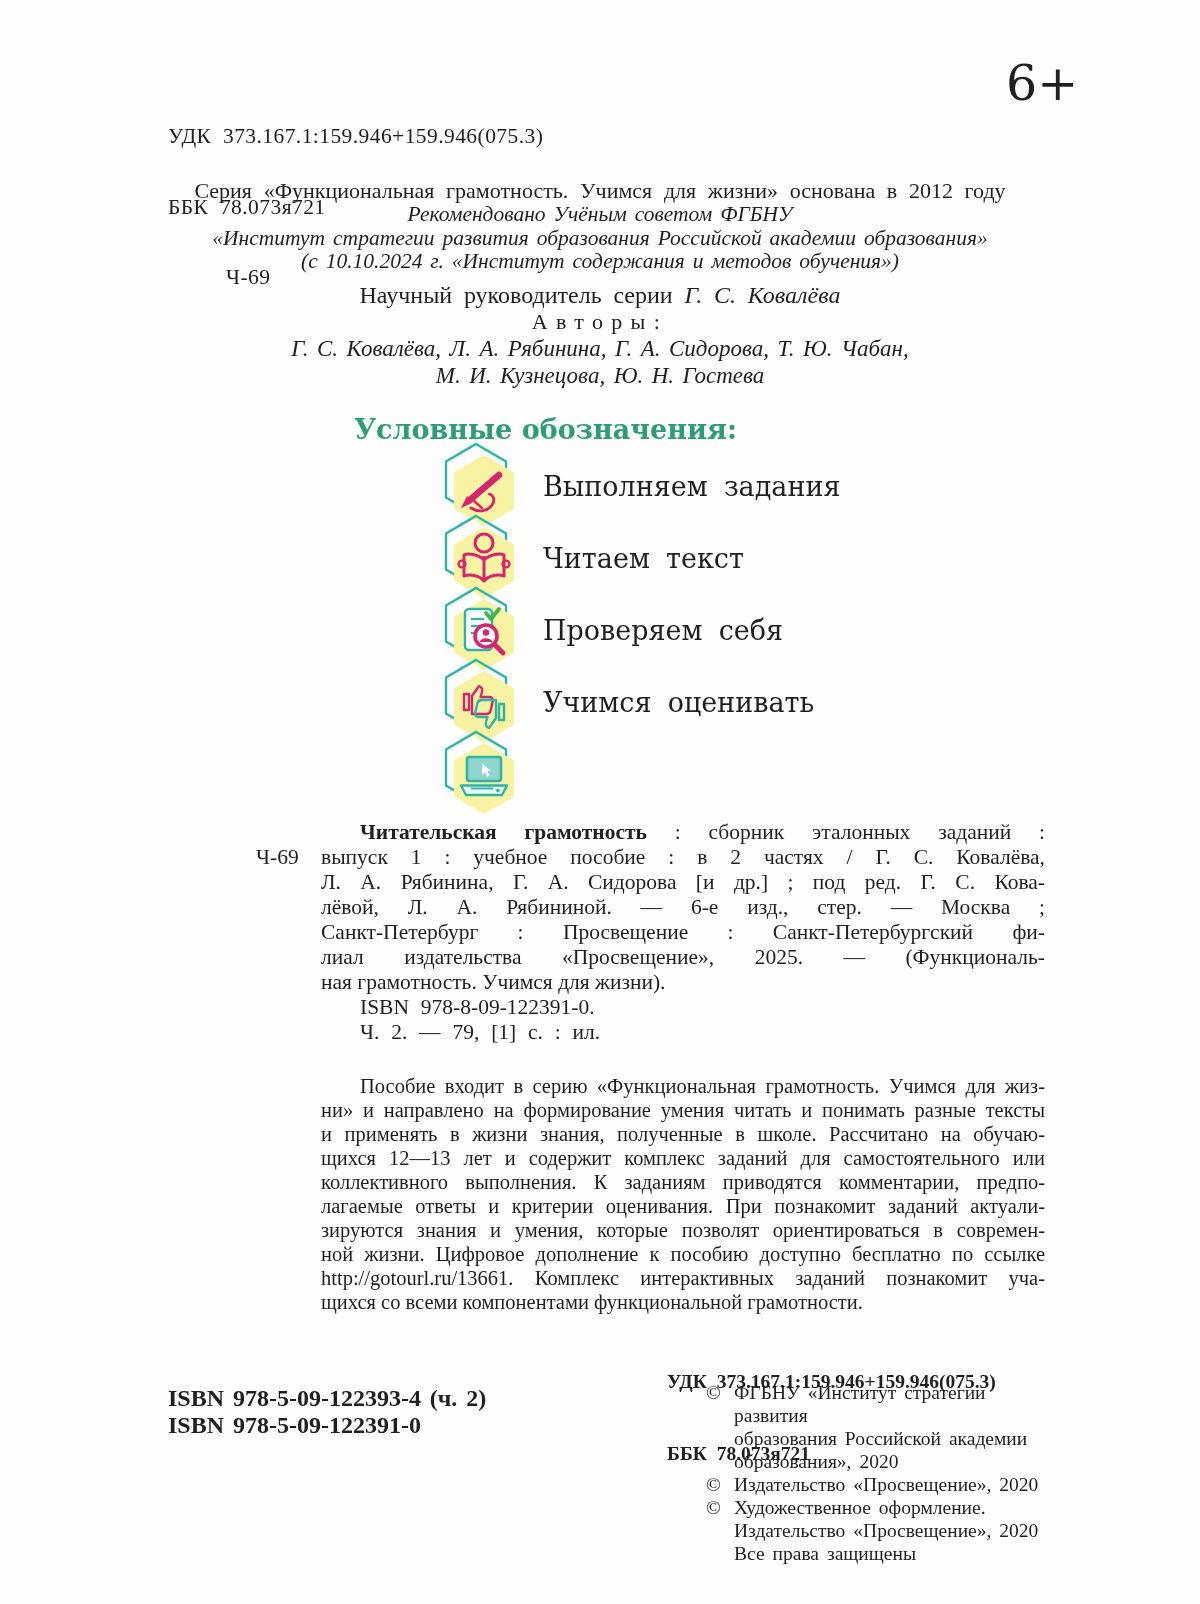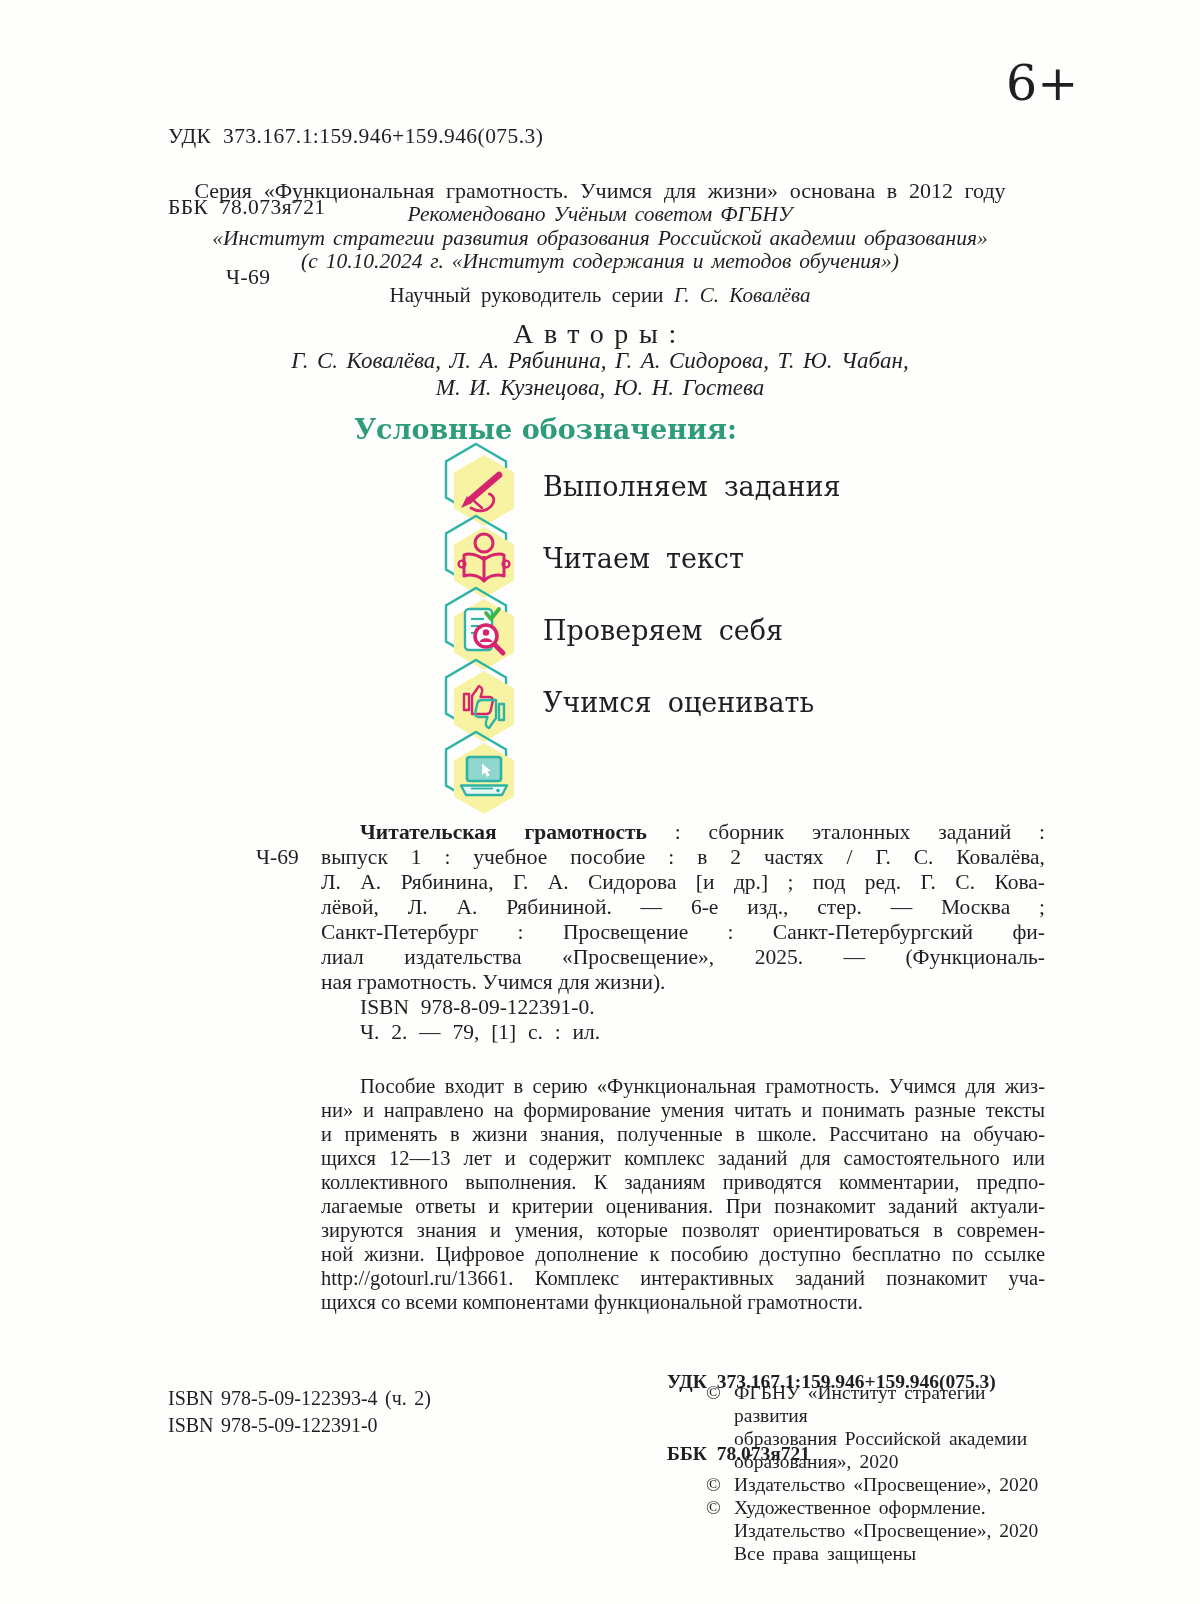--- a/index.html
+++ b/index.html
@@ -10,43 +10,43 @@
     overflow:hidden;
   }
   
   .top-codes { position:absolute; left:168px; top:78px; font-size:21.5px; line-height:23.5px; white-space:pre; letter-spacing:0.02em; }
   .top-codes .code-ch { padding-left:58px; }
   .age-badge { position:absolute; left:1006px; top:58px; font-size:49px; line-height:52px; font-family:"DejaVu Serif",serif; }
   
   .series { position:absolute; left:100px; top:178px; width:1000px; text-align:center; }
   .s-founded { font-size:22px; line-height:25px; word-spacing:0.28em; }
   .s-it { font-style:italic; font-size:21.5px; line-height:23.5px; word-spacing:0.12em; }
-  .s-sup { margin-top:8px; font-size:21px; line-height:26.5px; word-spacing:0.24em; }
+  .s-sup { margin-top:8px; font-size:24px; line-height:26.5px; word-spacing:0.24em; }
   .s-sup .it { font-style:italic; }
-  .s-authors-h { margin-top:13px; font-size:28px; line-height:26px; letter-spacing:0.38em; }
+  .s-authors-h { margin-top:1px; font-size:22px; line-height:26px; letter-spacing:0.38em; }
   .s-author { font-style:italic; font-size:23px; line-height:27px; word-spacing:0.12em; }
   
   .legend-heading { position:absolute; left:0; top:414px; width:1091px; text-align:center;
     font-size:27px; font-weight:bold; font-family:"DejaVu Serif",serif; }
   .legend { position:absolute; left:441px; top:450px; }
   .legend-row { display:flex; align-items:center; height:72px; }
   .legend-row svg { flex:none; display:block; margin-right:22px; overflow:visible; }
   .legend-label { font-size:27px; font-family:"DejaVu Serif",serif; word-spacing:0.28em; white-space:nowrap; }
   
   .bib { position:absolute; left:321px; top:820px; width:724px; font-size:21.5px; line-height:25px; }
   .bib-code { position:absolute; left:-65px; top:25px; }
   .jline { text-align:justify; text-align-last:justify; }
   .bib-first { padding-left:39px; }
   .bib-detail { padding-left:39px; word-spacing:0.3em; }
   
   .annot { position:absolute; left:321px; top:1074px; width:724px; font-size:20.5px; line-height:24px; }
   .annot-first { padding-left:39px; }
   
   .bottom-codes { position:absolute; left:667px; top:1322px; font-size:19.5px; line-height:24px; font-weight:bold; white-space:pre; }
-  .bottom-isbn { position:absolute; left:168px; top:1385px; font-size:20px; line-height:26.5px; font-weight:normal; word-spacing:0.12em; }
+  .bottom-isbn { position:absolute; left:168px; top:1385px; font-size:24px; line-height:26.5px; font-weight:bold; word-spacing:0.12em; }
   .copyright { position:absolute; left:706px; top:1381px; width:345px; font-size:19.5px; line-height:23px; }
   .cr-entry { display:flex; }
   .cr-mark { flex:none; width:28px; }
   .cr-lines { flex:1; }
   .cr-line { display:block; word-spacing:0.16em; }
 </style>
 </head>
 <body>
 
 <div class="page">

